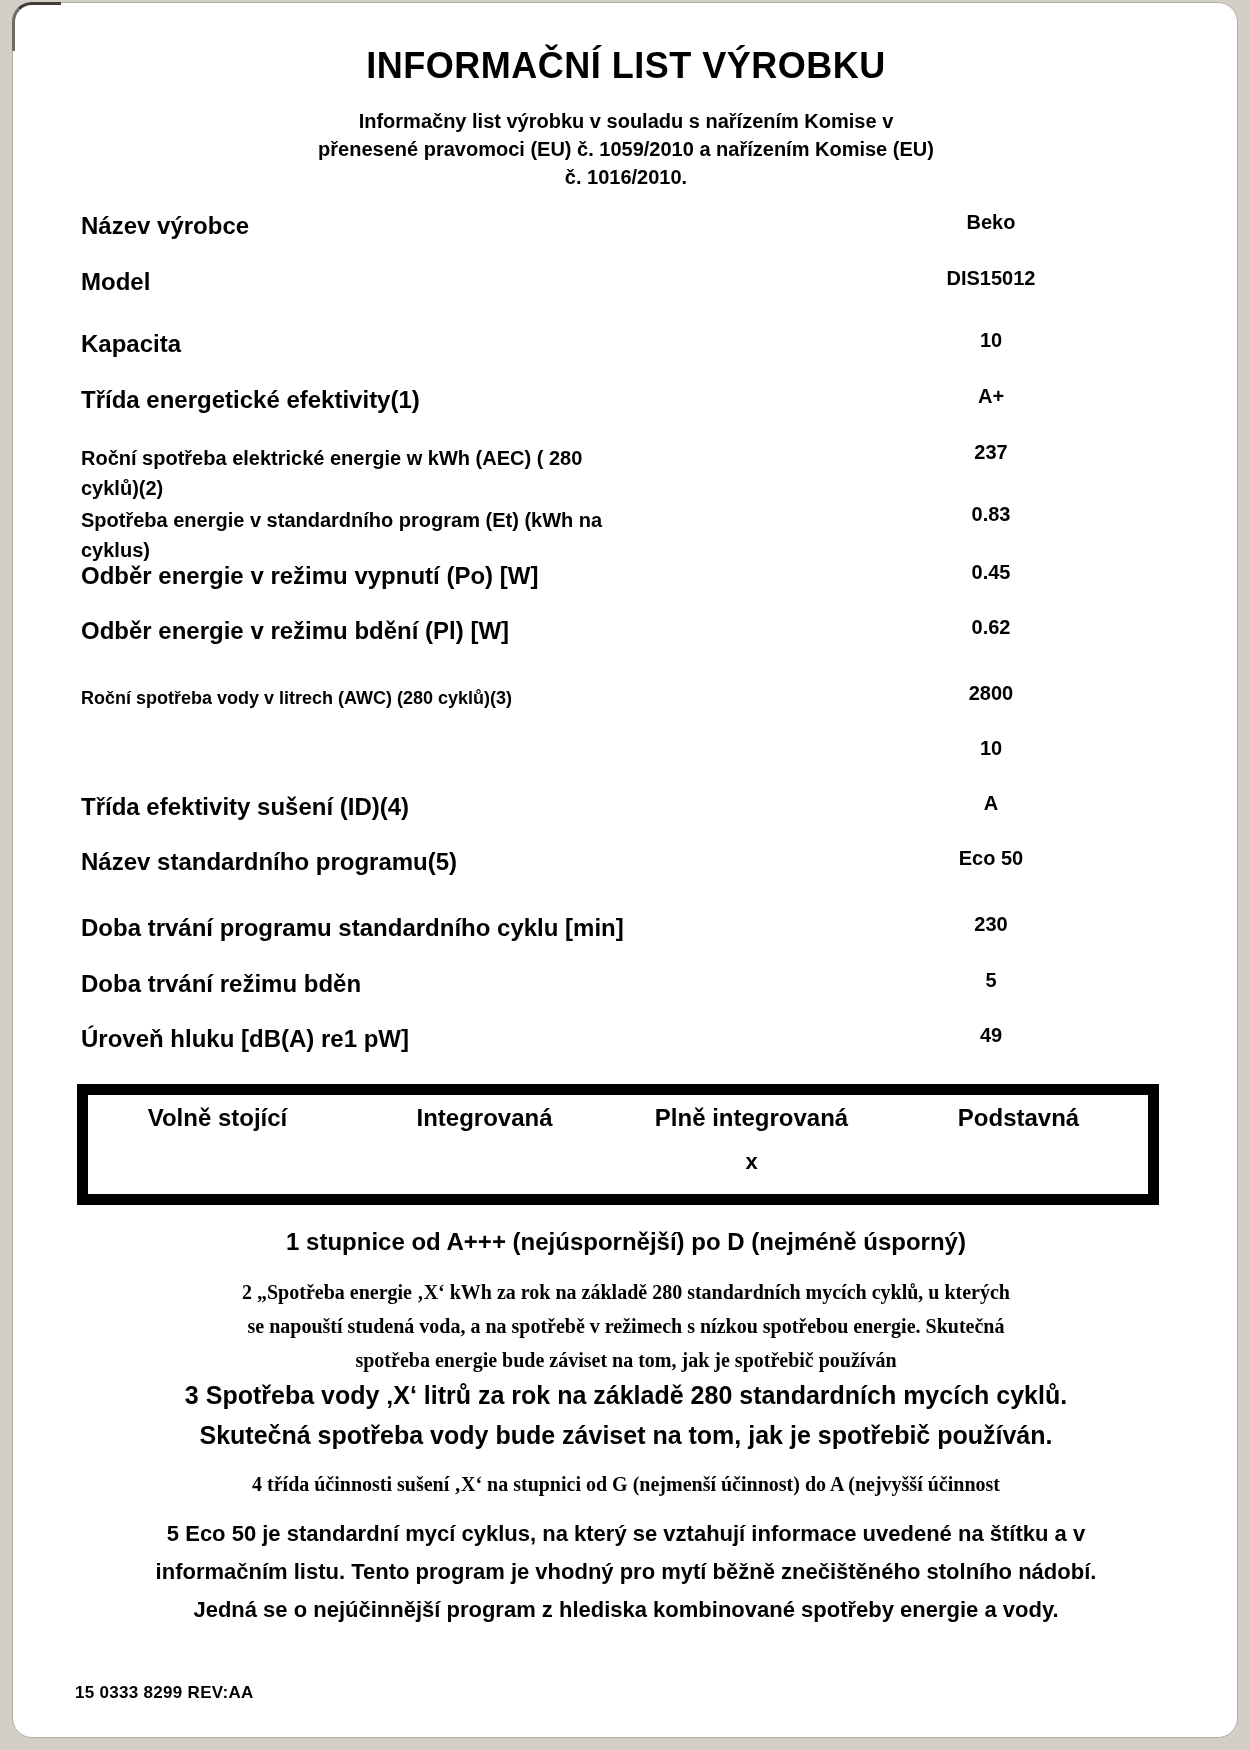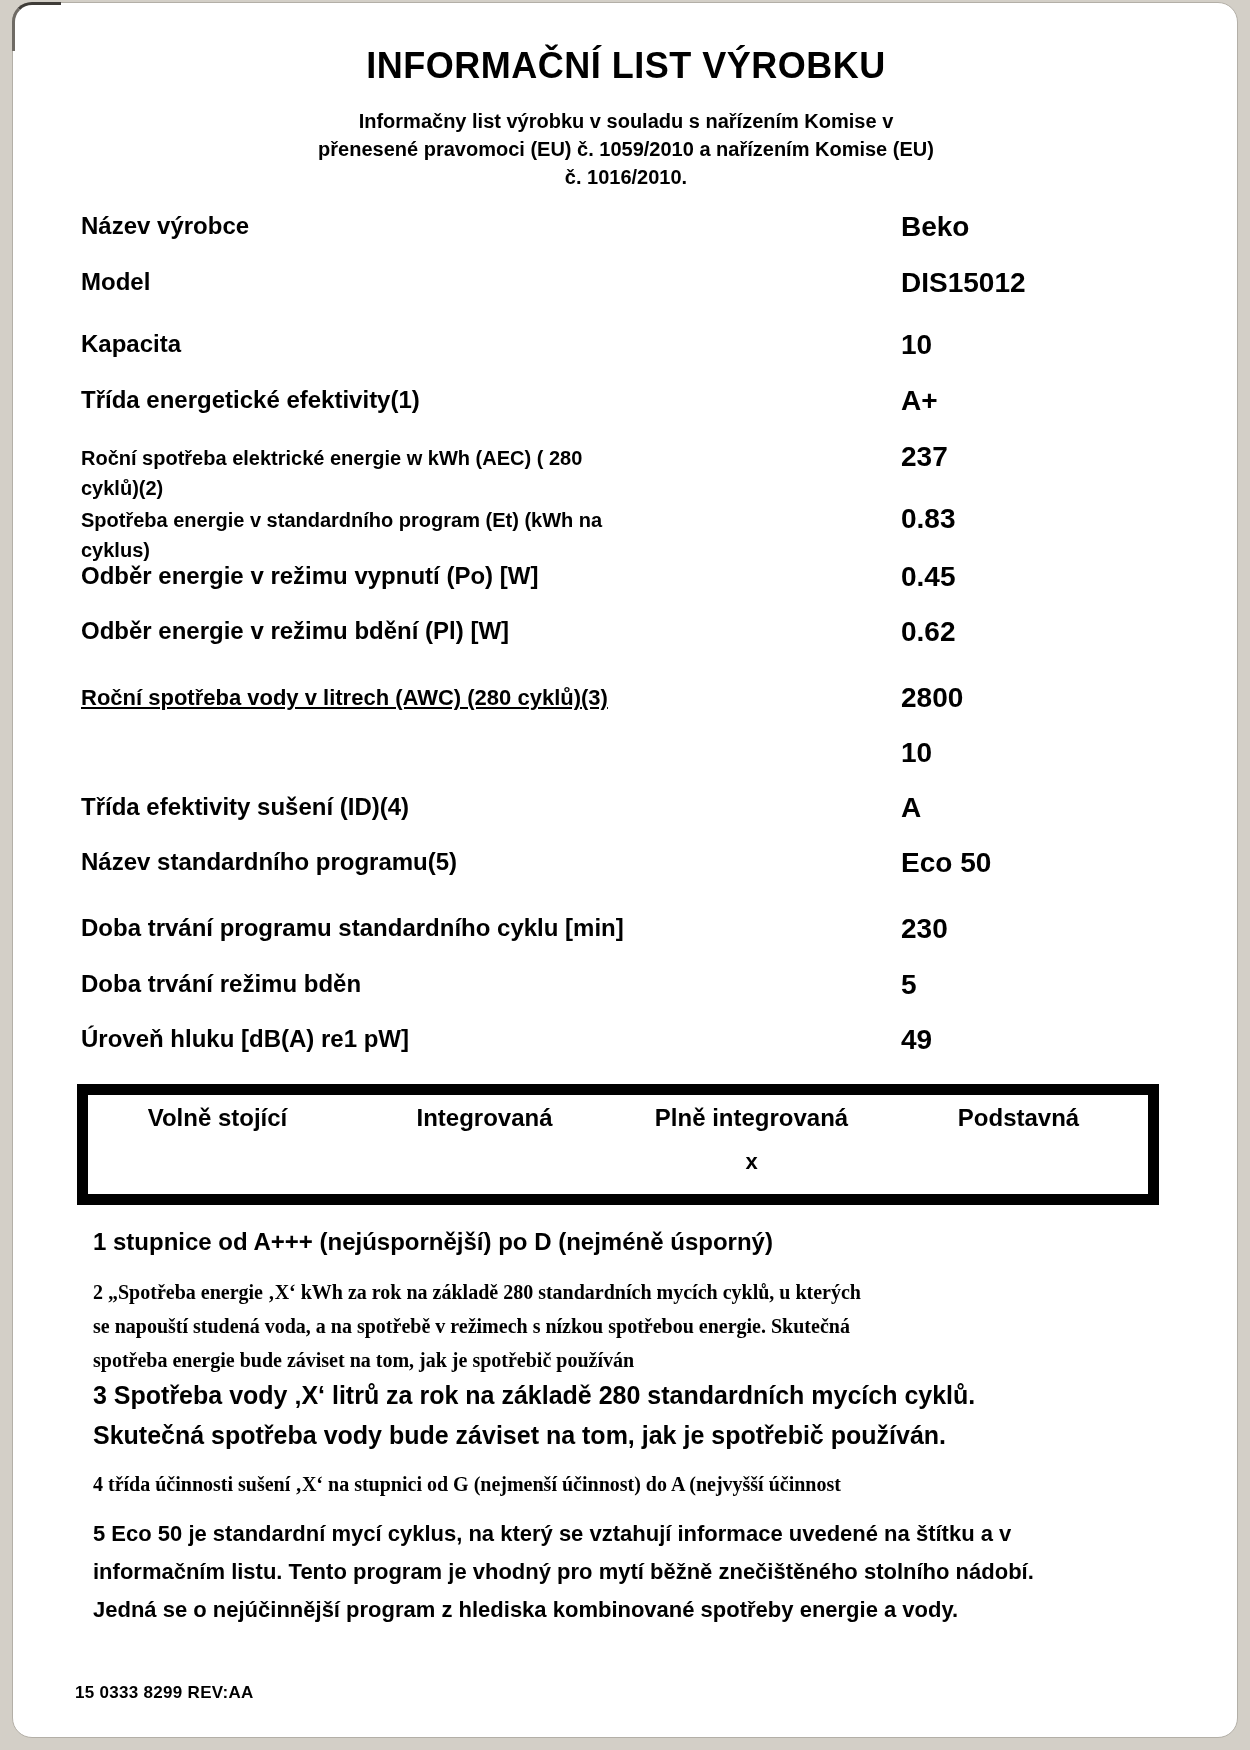--- a/index.html
+++ b/index.html
@@ -63,46 +63,48 @@
     white-space: pre-line;
   }
   .row-label {
     left: 80px;
     width: 720px;
     font-size: 24px;
     line-height: 30px;
     white-space: pre-line;
   }
   .row-label.small  { font-size: 20px; line-height: 30px; width: 660px; }
-  .row-label.medium { font-size: 22px; text-decoration: underline; }
+  .row-label.medium { font-size: 18px; }
   .row-value {
-    left: 900px;
+    left: 860px;
     width: 260px;
-    font-size: 28px;
+    text-align: center;
+    font-size: 20px;
   }
   .install-box {
     top: 1083px;
     left: 76px;
     width: 1082px;
     height: 121px;
     border: 11px solid #000;
     box-sizing: border-box;
   }
   .box-grid {
     display: grid;
     grid-template-columns: repeat(4, 1fr);
     text-align: center;
     gap: 8px;
   }
   .box-headers { margin-top: 9px; font-size: 24px; }
   .box-marks   { margin-top: 17px; font-size: 22px; }
   .footnote {
-    left: 92px;
+    left: 80px;
     width: 1090px;
     white-space: pre-line;
+    text-align: center;
   }
   .fn-large  { font-size: 24px; line-height: 38px; }
   .fn-xlarge { font-size: 25px; line-height: 40px; }
   .fn-medium { font-size: 20px; line-height: 34px; font-family: Liberation Serif, serif; }
   .fn-med2   { font-size: 22px; line-height: 38px; }
   .doc-footer {
     top: 1682px;
     left: 74px;
     font-size: 17px;
     letter-spacing: 0.3px;

